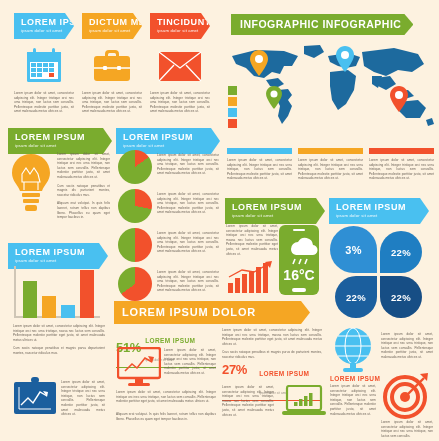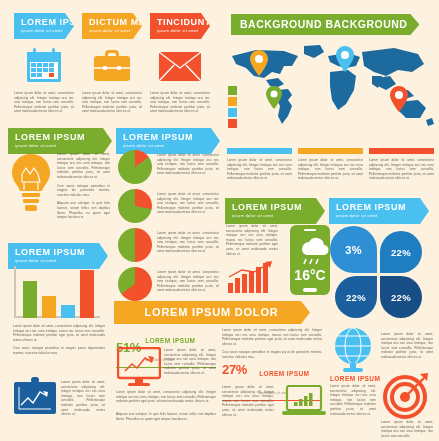--- a/index.html
+++ b/index.html
@@ -68,21 +68,21 @@
   .pie-txt { width: 62px; padding-top: 3px; }
 
   
   .sec-bars-banner { position: absolute; left: 8px; top: 243px; }
   .barchart { position: absolute; left: 14px; top: 266px; width: 86px; height: 52px; }
   .axisline { position: absolute; background: #cfc6b6; }
   .bar { position: absolute; bottom: 0; width: 14px; }
 
   
   .sec-weather-banner { position: absolute; left: 225px; top: 198px; }
-  .weather-row { position: absolute; left: 226px; top: 224px; width: 105px; display: flex; gap: 11px; }
+  .weather-row { position: absolute; left: 226px; top: 224px; width: 105px; display: flex; gap: 0; }
 
   
   .sec-petal-banner { position: absolute; left: 329px; top: 198px; }
   .petals { position: absolute; left: 330px; top: 226px; width: 100px; height: 96px; }
   .petal { position: absolute; width: 47px; height: 47px; display: flex;
            align-items: center; justify-content: center; color: #fff;
            font-size: 11px; font-weight: bold; letter-spacing: .3px; }
   .p-tl { left: 0; top: 0; border-radius: 50% 50% 0 50%; background: #2f8fd4; }
   .p-tr { left: 50px; top: 5px; width: 42px; height: 42px; border-radius: 50% 50% 50% 0; background: #1f7ec2; font-size: 9.5px; }
   .p-bl { left: 5px; top: 50px; width: 42px; height: 42px; border-radius: 50% 0 50% 50%; background: #1b5f9e; font-size: 9.5px; }
@@ -168,21 +168,21 @@
           <rect x="1" y="1" width="42" height="29" fill="#f2512c"></rect>
           <path d="M1 1 L22 17 L43 1" stroke="#fff" stroke-width="1.3" fill="none"></path>
           <path d="M1 30 L16 14 M43 30 L28 14" stroke="#fff" stroke-width="1.3" fill="none"></path>
         </svg>
       </div>
       <div class="txt">Lorem ipsum dolor sit amet, consectetur adipiscing elit. Integer tristique orci nec urna tristique, non luctus sem convallis. Pellentesque molestie porttitor justo, sit amet malesuada metus ultrices ut.</div>
     </div>
   </div>
 
   <div class="ribbon rb-green hdr-banner" style="padding:5px 12px 6px 9px;">
-    <div class="rb-title">BACKGROUND BACKGROUND</div>
+    <div class="rb-title">INFOGRAPHIC INFOGRAPHIC</div>
   </div>
 
   <div class="map-wrap">
     <svg width="210" height="86" viewBox="0 0 210 86">
       <g fill="#1d6a9e">
 
         <path d="M6 14 L30 8 L58 9 L72 14 L66 24 L58 24 L54 32 L46 30 L38 36 L28 34 L20 26 L10 22 Z"></path>
         <path d="M40 38 L52 36 L58 42 L50 46 L44 44 Z"></path>
 
         <path d="M52 48 L62 47 L66 53 L62 58 L66 64 L62 74 L56 82 L52 74 L54 64 L50 56 Z"></path>
@@ -364,21 +364,21 @@
     <div class="rb-sub">ipsum dolor sit amet</div>
   </div>
 
   <div class="petals">
     <div class="petal p-tl">3%</div>
     <div class="petal p-tr">22%</div>
     <div class="petal p-bl">22%</div>
     <div class="petal p-br">22%</div>
   </div>
 
-  <div class="ribbon rb-orange dolor-banner" style="width:196px; padding:6px 9px 7px 8px;text-align:center;">
+  <div class="ribbon rb-orange dolor-banner" style="width:196px; padding:6px 9px 7px 8px;">
     <div class="rb-title">LOREM IPSUM DOLOR</div>
   </div>
 
   <div class="blk" style="left:116px; top:329px; width:100px;">
     <div style="display:flex; align-items:center; gap:4px;">
       <span class="pct pct-green">51%</span>
       <span>
         <span class="mini-head mh-green">LOREM IPSUM</span><br>
         <span class="mini-sub" style="color:#9a9286">ipsum dolor sit amet</span>
       </span>

